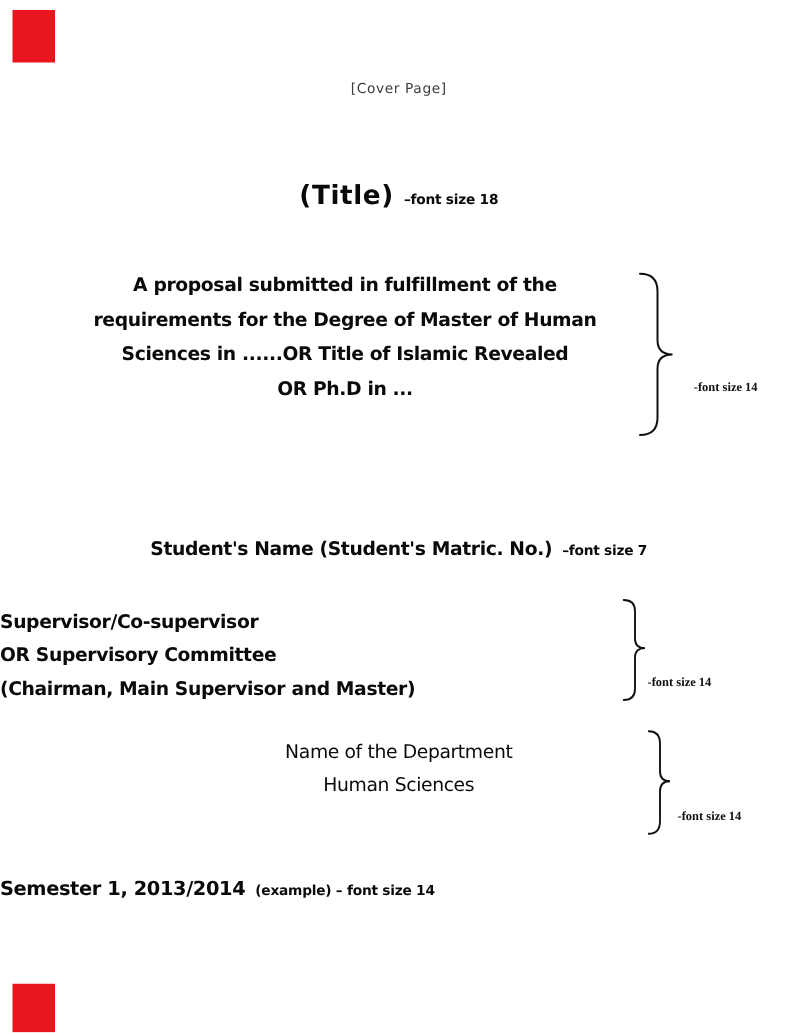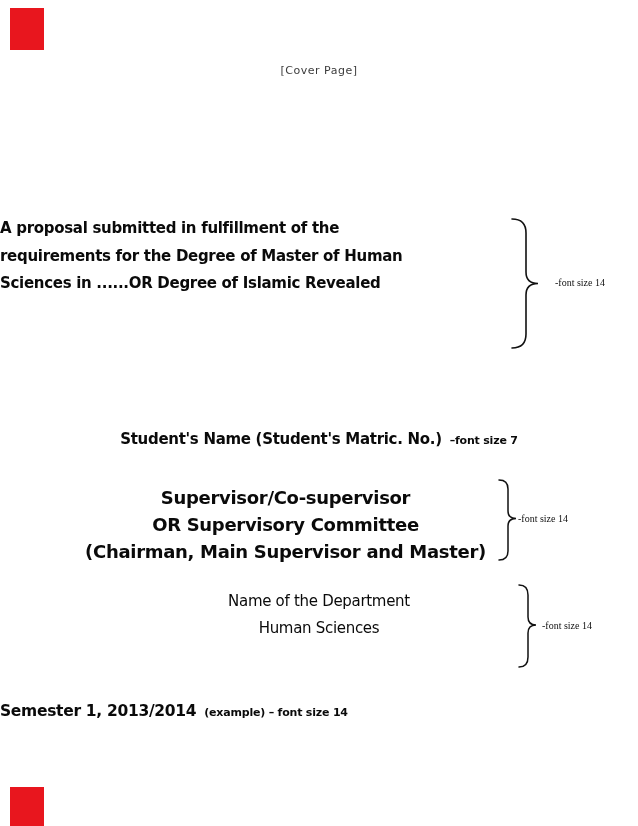--- a/index.html
+++ b/index.html
@@ -28,75 +28,79 @@
     text-align:center;white-space:nowrap;
   }
   .title-main{
     font-size:21px;font-weight:bold;letter-spacing:0.5px;
   }
   .annot-sans{
     font-size:11px;font-weight:bold;margin-left:8px;letter-spacing:-0.2px;
   }
   .proposal-block{
     position:absolute;top:215px;left:0;width:552px;
-    text-align:left;
+    text-align:center;
     font-size:15px;font-weight:bold;line-height:27.5px;letter-spacing:-0.3px;
   }
   .student-line{
     position:absolute;top:430px;left:0;width:638px;
     text-align:center;white-space:nowrap;
     font-size:15px;font-weight:bold;letter-spacing:-0.3px;
   }
   .supervisor-block{
     position:absolute;top:484px;left:0;width:571px;
-    text-align:center;
-    font-size:18px;font-weight:bold;line-height:27px;letter-spacing:-0.3px;
+    font-size:15px;font-weight:bold;line-height:27px;letter-spacing:-0.3px;
   }
   .department-block{
     position:absolute;top:588px;left:0;width:638px;
     text-align:center;
     font-size:15px;font-weight:normal;line-height:27px;letter-spacing:-0.3px;
   }
   .semester-line{
     position:absolute;top:702px;left:0;width:638px;
     text-align:left;white-space:nowrap;
     font-size:15.5px;font-weight:bold;letter-spacing:-0.3px;
   }
   .brace{position:absolute;}
   .brace svg{display:block;}
   .annot-serif{
     position:absolute;
     font-family:"Liberation Serif","DejaVu Serif",serif;
-    font-weight:normal;
+    font-weight:bold;
     font-size:10px;line-height:12px;
     white-space:nowrap;
     color:#111;
+    margin-top:28px;
   }
   .annot-serif.p1{left:555px;top:277px;}
   .annot-serif.p2{left:518px;top:513px;}
   .annot-serif.p3{left:542px;top:620px;}
   .brace.b1{left:510px;top:217px;}
   .brace.b2{left:497px;top:478px;}
   .brace.b3{left:517px;top:583px;}
 </style>
 </head>
 <body>
 
 <div class="page">
 
   <div class="corner-mark top" style="background: rgb(232, 22, 30);"></div>
   <div class="corner-mark bottom" style="background: rgb(232, 22, 30);"></div>
 
   <div class="page-label">[Cover Page]</div>
 
+  <div class="title-line">
+    <span class="title-main">(Title)</span><span class="annot-sans">–font size 18</span>
+  </div>
 
   <div class="proposal-block">
     <div>A proposal submitted in fulfillment of the</div>
     <div>requirements for the Degree of Master of Human</div>
-    <div>Sciences in ......OR Degree of Islamic Revealed</div>
+    <div>Sciences in ......OR Title of Islamic Revealed</div>
+    <div>OR Ph.D in ...</div>
   </div>
 
   <div class="brace b1">
     <svg width="30" height="133" viewBox="0 0 30 133" fill="none" xmlns="http://www.w3.org/2000/svg">
       <path d="M2,2 Q16,2 16,16 L16,55 Q16,66.5 28,66.5 Q16,66.5 16,78 L16,117 Q16,131 2,131" stroke="#111" stroke-width="1.6" fill="none" stroke-linecap="round"></path>
     </svg>
   </div>
   <div class="annot-serif p1">-font size 14</div>
 
   <div class="student-line">

